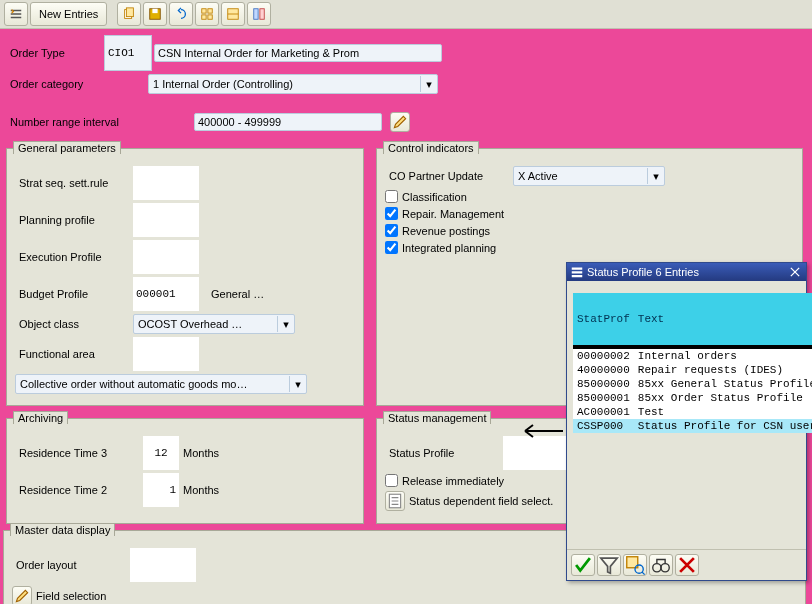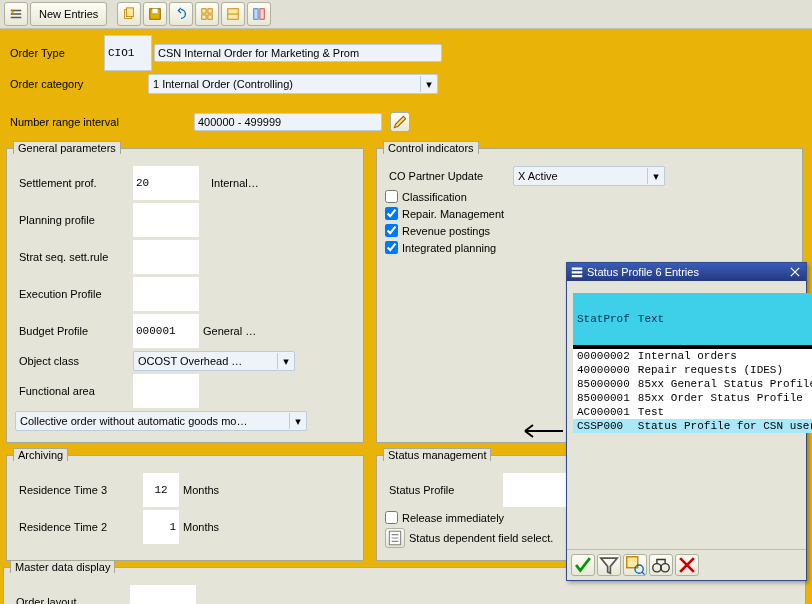--- a/index.html
+++ b/index.html
@@ -1,16 +1,16 @@
 <!DOCTYPE html>
 <html><head>
 <meta charset="utf-8">
 <style>
 html,body{margin:0;padding:0;font-family:Arial,Helvetica,sans-serif;font-size:11px;background:#e8e8dc;color:#000}
-.app{width:812px;height:604px;position:relative;background:#eab308;overflow:hidden}
+.app{width:812px;height:604px;position:relative;background:#ec4899;overflow:hidden}
 
 .toolbar{display:flex;align-items:center;gap:2px;padding:2px 4px;background:#e0e0d4;border-bottom:1px solid #c0c0b0}
 .tbtn{width:22px;height:22px;border:1px solid #b0b0a0;background:linear-gradient(#fdfdf5,#e8e8d8);border-radius:3px;display:flex;align-items:center;justify-content:center;cursor:pointer}
 .tbtn svg{width:14px;height:14px}
 .newent{height:22px;padding:0 8px;border:1px solid #b0b0a0;background:linear-gradient(#fdfdf5,#e8e8d8);border-radius:3px;display:flex;align-items:center;cursor:pointer}
 .divider{width:6px}
 
 .row{display:flex;align-items:center;margin:3px 0}
 .lbl{display:inline-block;padding:0 4px}
 .txt{background:#fff;border:none;height:16px;padding:9px 3px;font-family:Liberation Mono, monospace;font-size:11px}
@@ -120,40 +120,35 @@
             <path d="M3 13l1-3 7-7 2 2-7 7-3 1z" fill="#ffe080" stroke="#a06000"></path>
           </svg>
         </div>
   </div>
 </div>
 
 <div class="twocol" style="margin:10px 3px 0 3px">
   <div class="group" style="width:340px">
     <div class="legend">General parameters</div>
     <div class="row">
-          <span class="lbl" style="width:110px">Settlement prof.</span>
-          <input class="txt" style="width: 60px;" value="20">
-          <span class="lbl" style="margin-left:8px">Internal…</span>
+          <span class="lbl" style="width:110px">Strat seq. sett.rule</span>
+          <input class="txt" style="width: 60px;">
         </div>
     <div class="row">
           <span class="lbl" style="width:110px">Planning profile</span>
           <input class="txt" style="width: 60px;">
         </div>
     <div class="row">
-          <span class="lbl" style="width:110px">Strat seq. sett.rule</span>
-          <input class="txt" style="width: 60px;">
-        </div>
-    <div class="row">
           <span class="lbl" style="width:110px">Execution Profile</span>
           <input class="txt" style="width: 60px;">
         </div>
     <div class="row">
           <span class="lbl" style="width:110px">Budget Profile</span>
           <input class="txt" style="width: 60px;" value="000001">
-          <span class="lbl" style="">General …</span>
+          <span class="lbl" style="margin-left:8px">General …</span>
         </div>
     <div class="row">
           <span class="lbl" style="width:110px">Object class</span>
           <div class="drop" style="width:160px">
             <span>OCOST Overhead …</span>
             <div class="dropbtn">▾</div>
           </div>
         </div>
     <div class="row">
           <span class="lbl" style="width:110px">Functional area</span>

